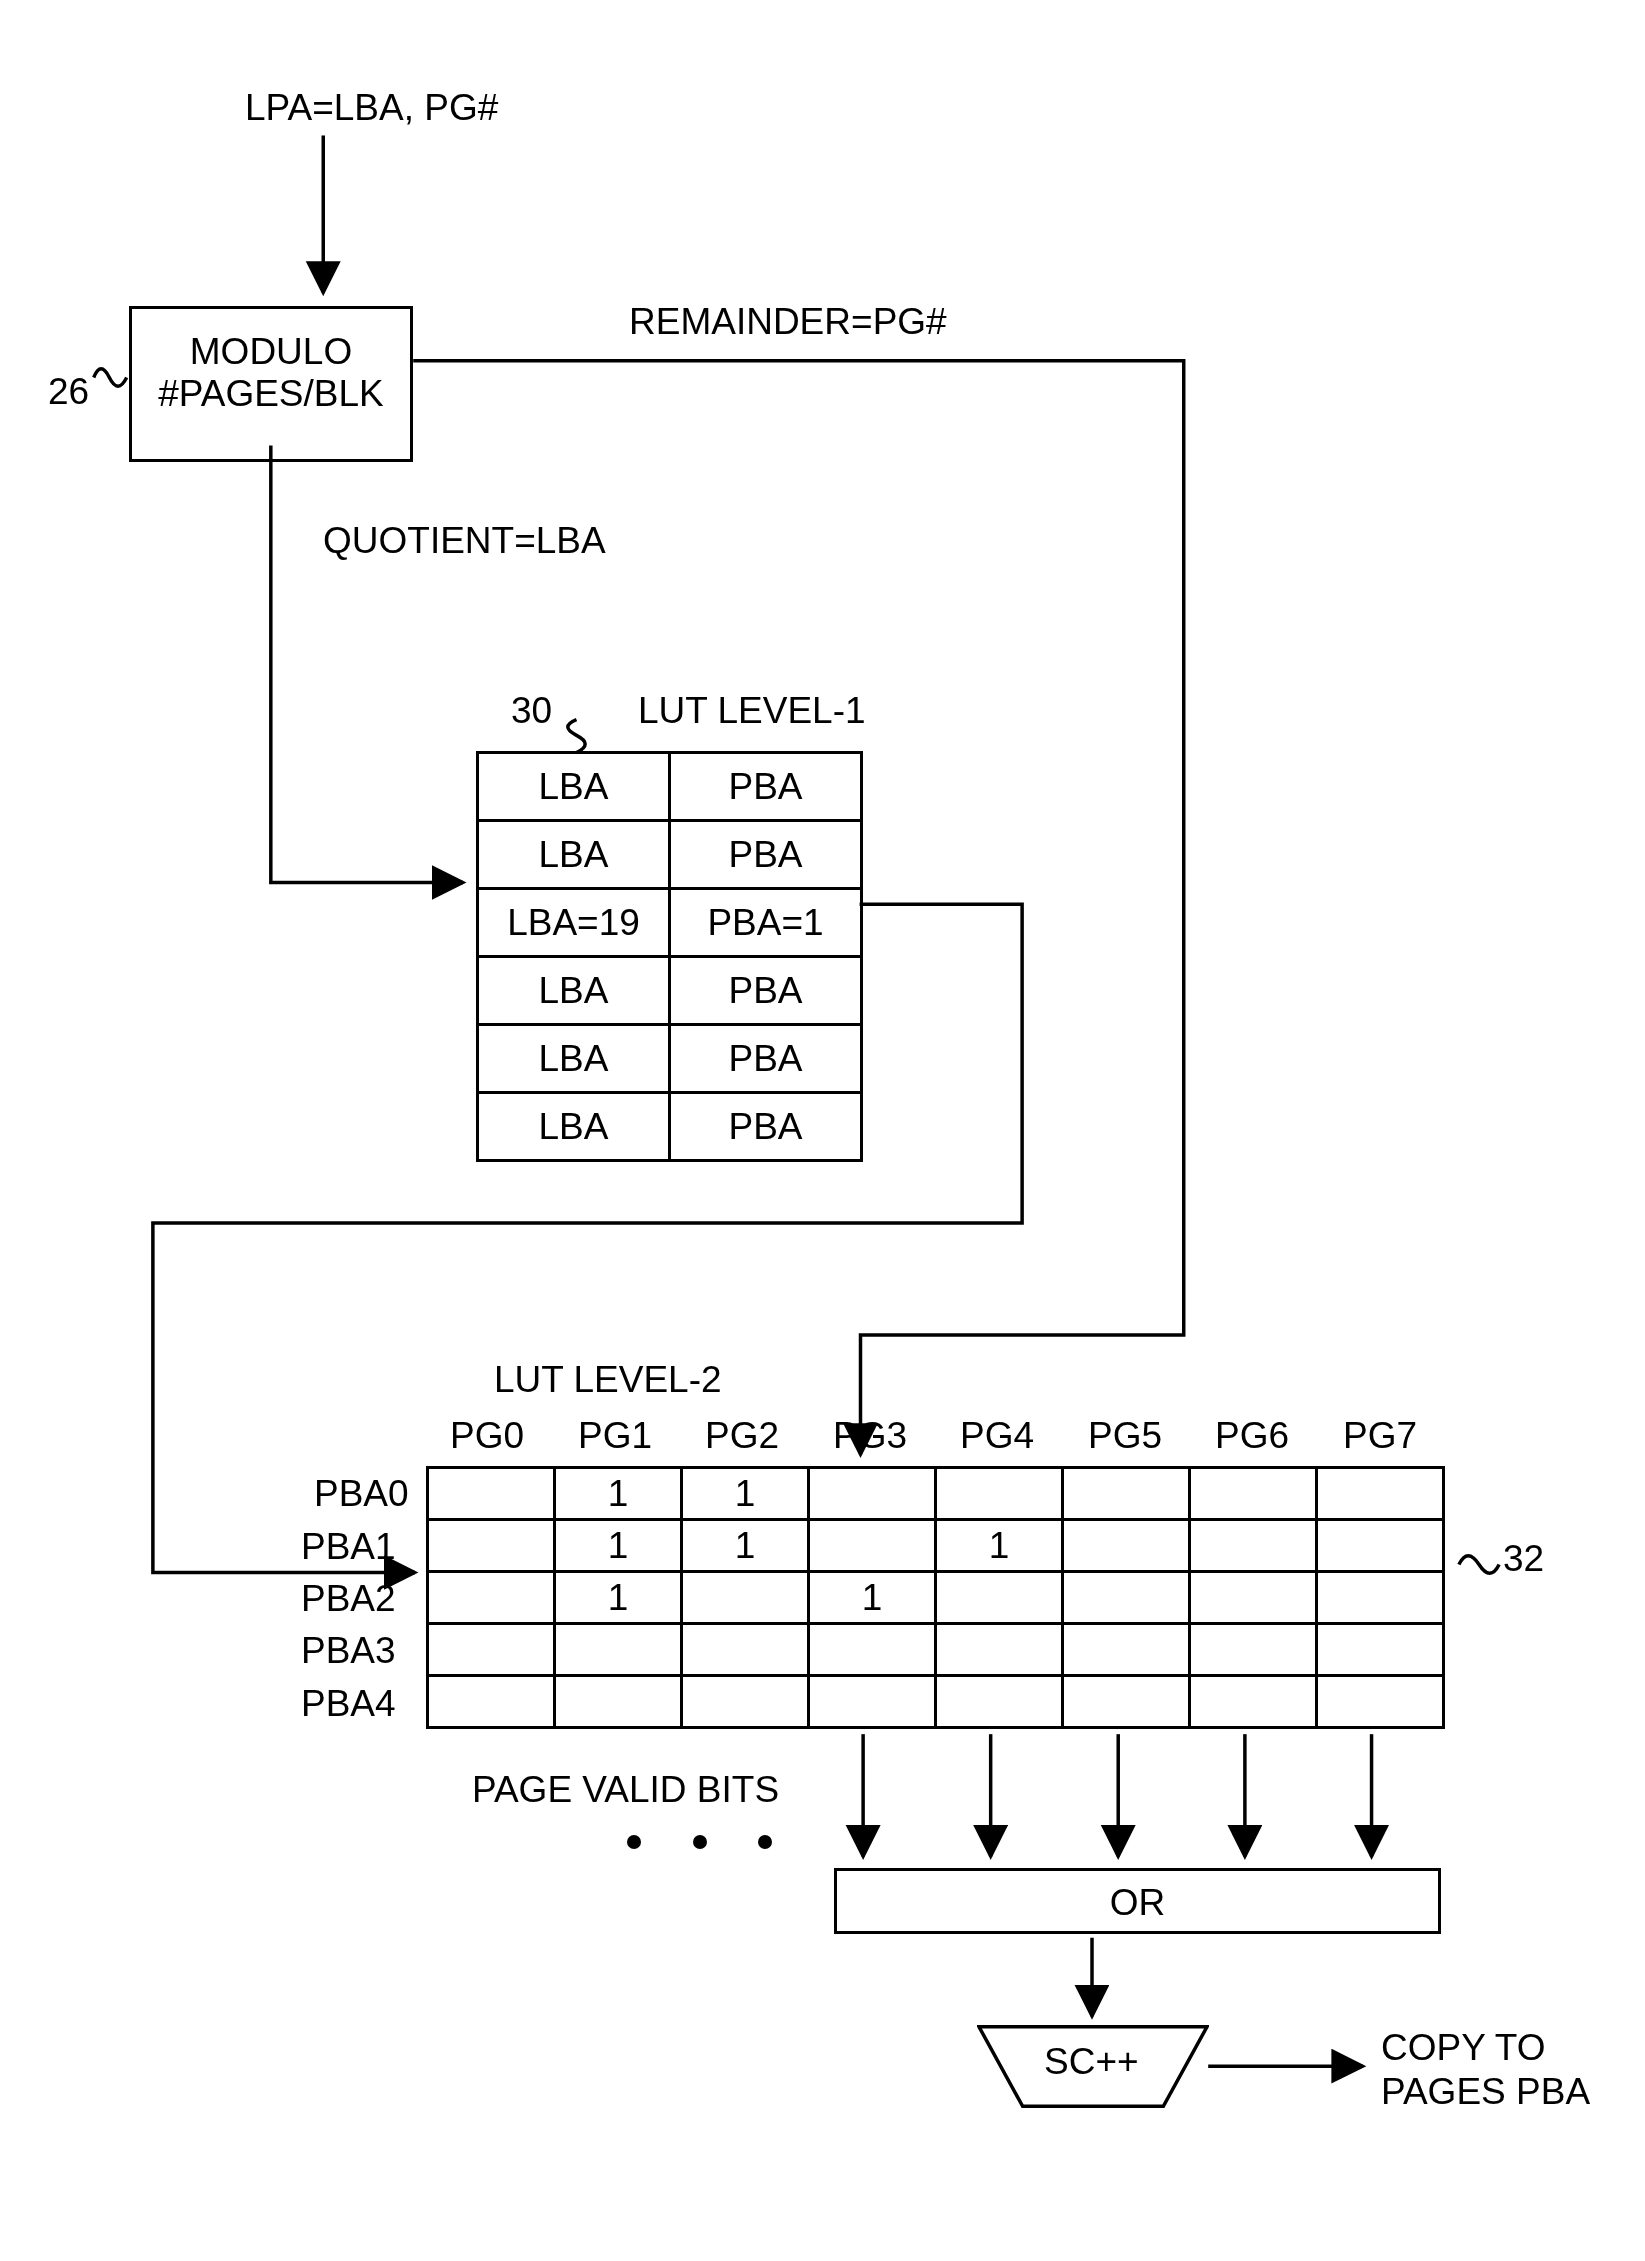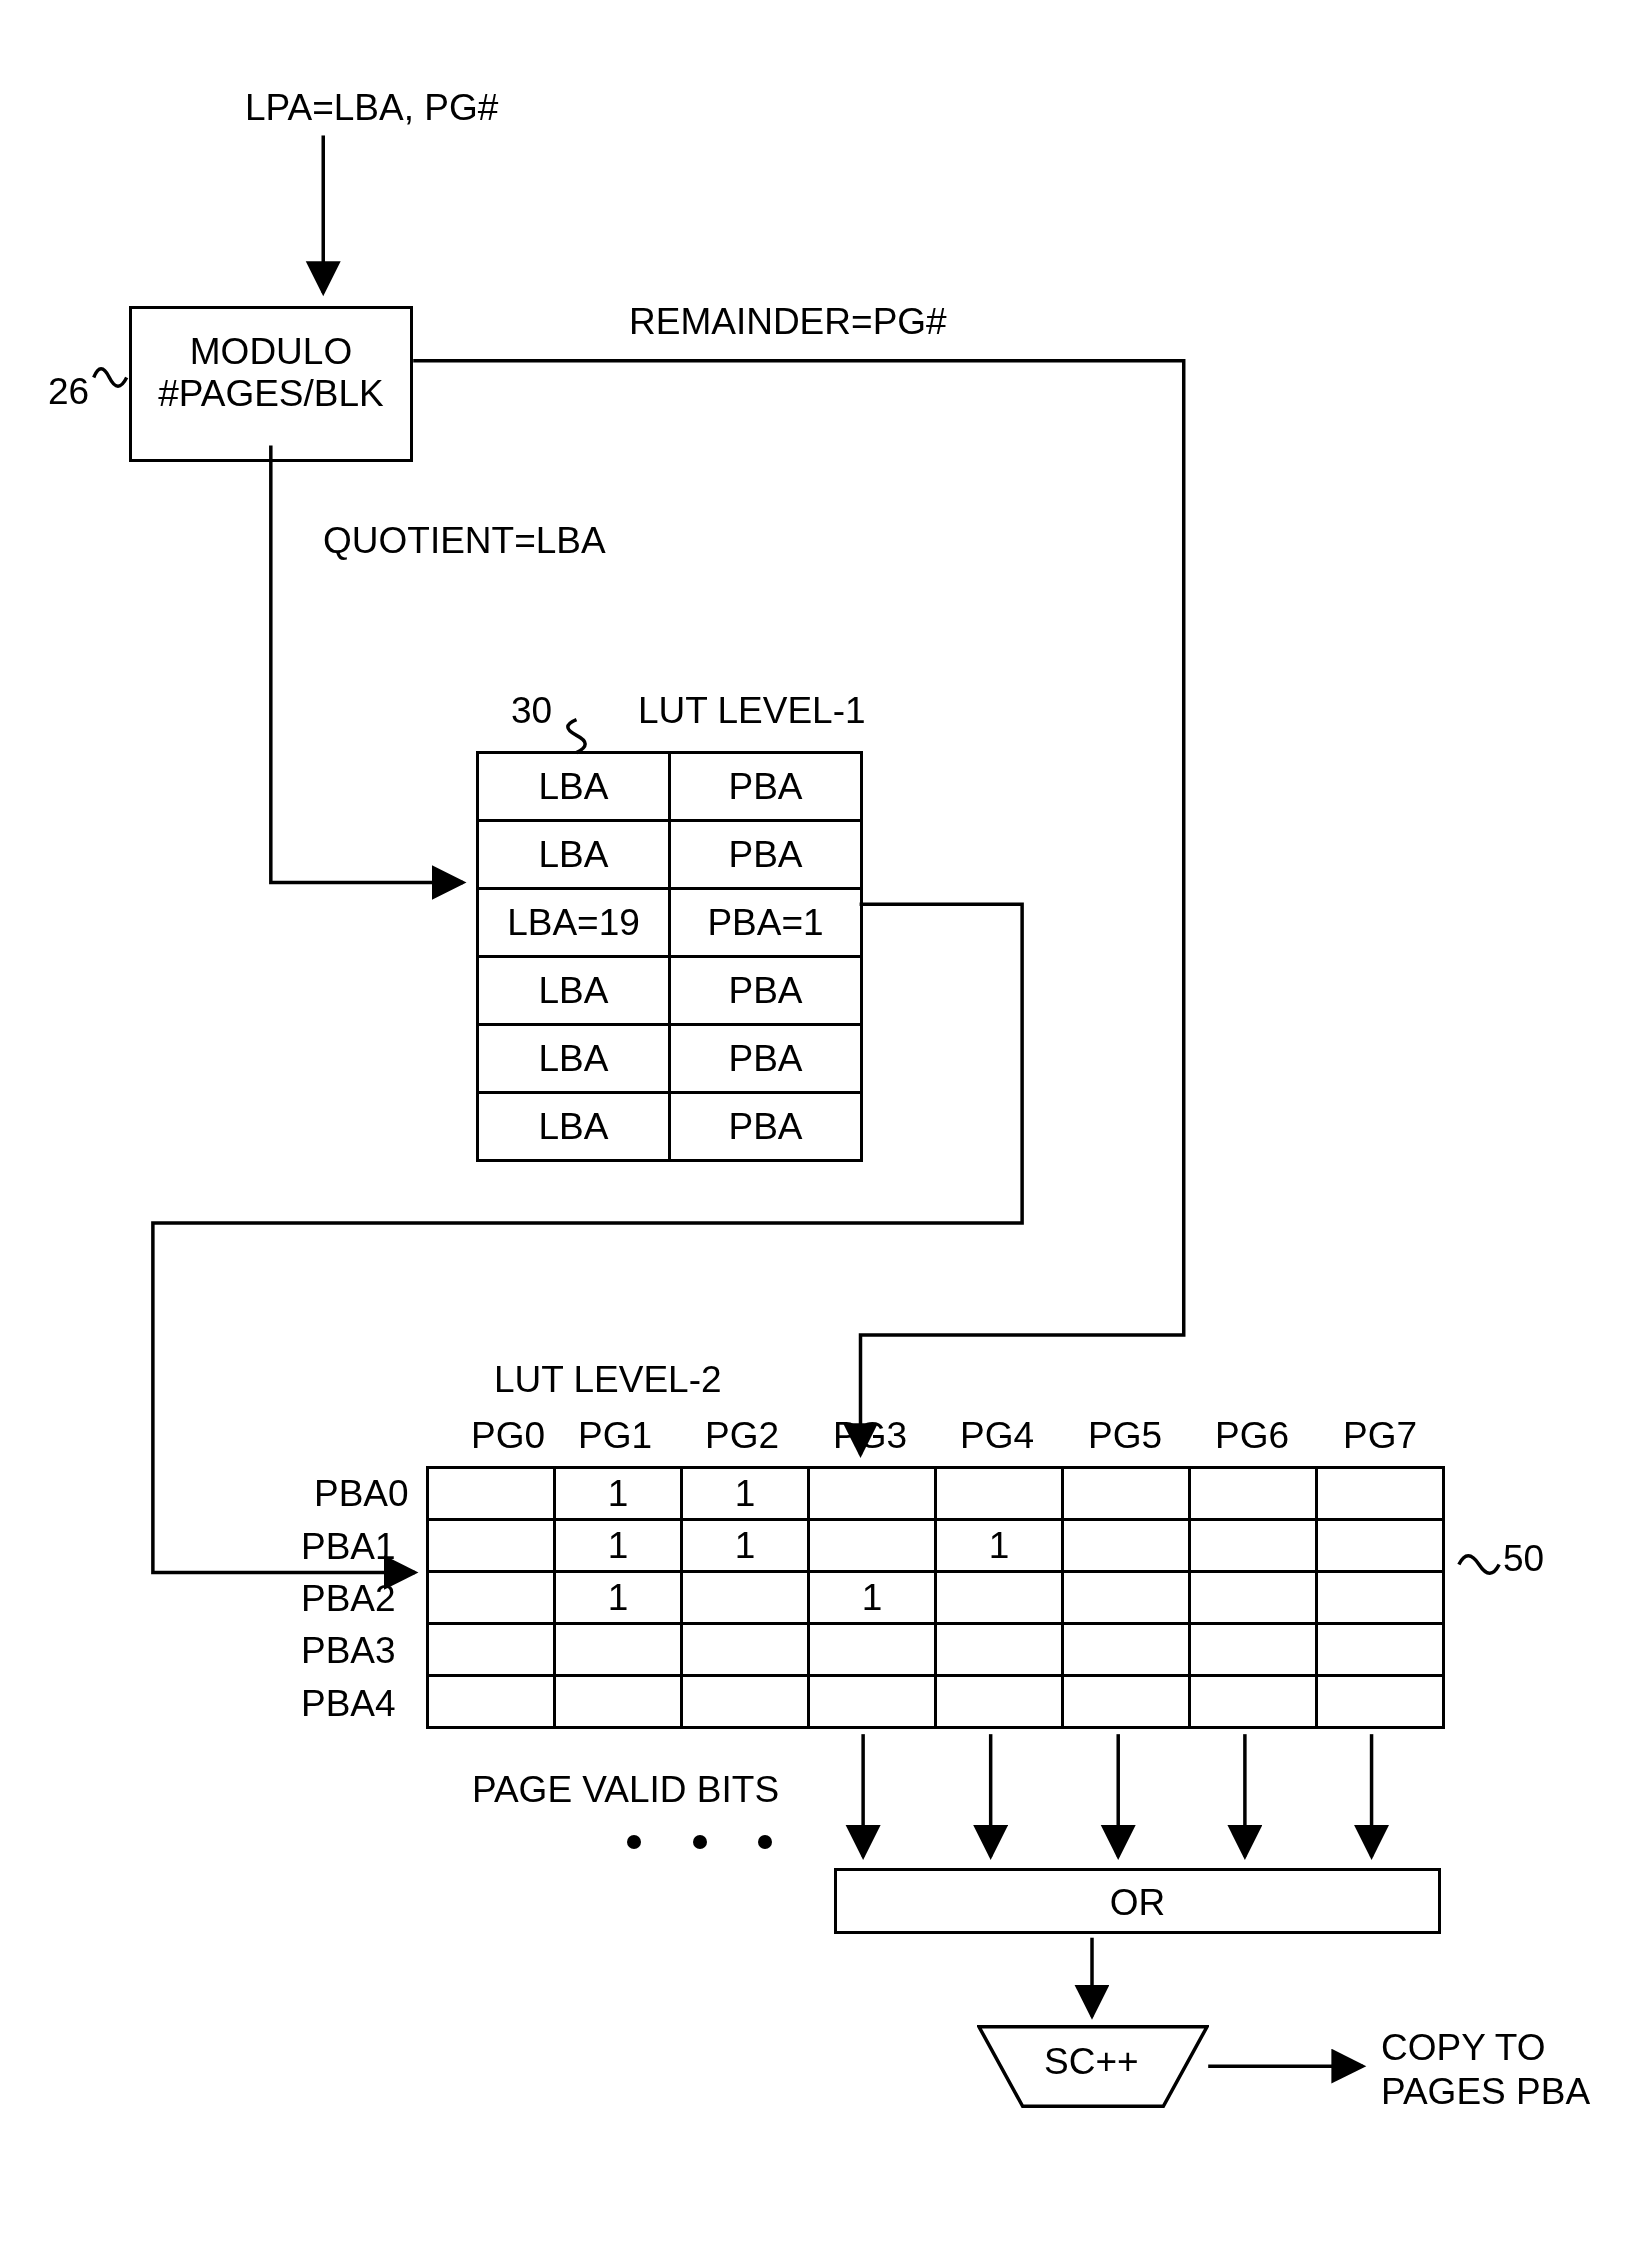--- a/index.html
+++ b/index.html
@@ -97,21 +97,21 @@
       <tr>
         <td>LBA</td>
         <td>PBA</td>
       </tr>
     </tbody>
 </table>
 
 <div class="txt" style="left:494px; top:1359px;">LUT LEVEL-2</div>
 
 <div id="lut2-headers">
-    <div class="txt" style="left: 450px; top: 1415px; margin-left: 21px;">PG0</div>
+    <div class="txt" style="left: 450px; top: 1415px;">PG0</div>
     <div class="txt" style="left: 578px; top: 1415px;">PG1</div>
     <div class="txt" style="left: 705px; top: 1415px;">PG2</div>
     <div class="txt" style="left: 833px; top: 1415px;">PG3</div>
     <div class="txt" style="left: 960px; top: 1415px;">PG4</div>
     <div class="txt" style="left: 1088px; top: 1415px;">PG5</div>
     <div class="txt" style="left: 1215px; top: 1415px;">PG6</div>
     <div class="txt" style="left: 1343px; top: 1415px;">PG7</div>
   </div>
 
 <div id="lut2-rowlabels">
@@ -170,21 +170,21 @@
         <td></td>
         <td></td>
         <td></td>
         <td></td>
         <td></td>
         <td></td>
       </tr>
     </tbody>
 </table>
 
-<div class="txt" style="left:1503px; top:1538px;">50</div>
+<div class="txt" style="left:1503px; top:1538px;">32</div>
 <svg style="position:absolute; left:1457px; top:1547px; width:44px; height:35px;" viewBox="0 0 50 40" width="44" height="35">
   <path d="M2,20 Q 12,0 25,20 Q 38,40 48,20" stroke="#000" stroke-width="4" fill="none"></path>
 </svg>
 
 <div class="txt" style="left:472px; top:1769px;">PAGE VALID BITS</div>
 
 <div style="position:absolute; left:627px; top:1835px; width:14px; height:14px; background:#000; border-radius:50%;"></div>
 <div style="position:absolute; left:693px; top:1835px; width:14px; height:14px; background:#000; border-radius:50%;"></div>
 <div style="position:absolute; left:758px; top:1835px; width:14px; height:14px; background:#000; border-radius:50%;"></div>
 

